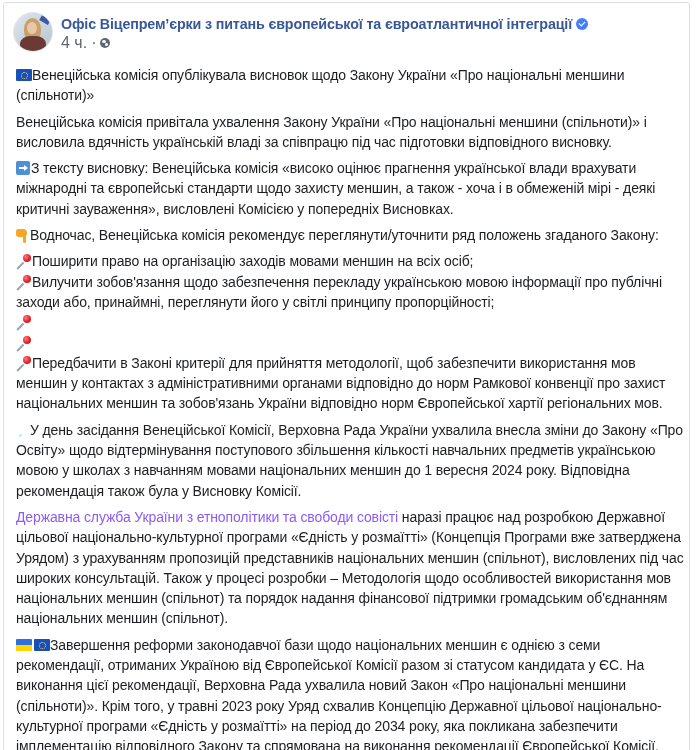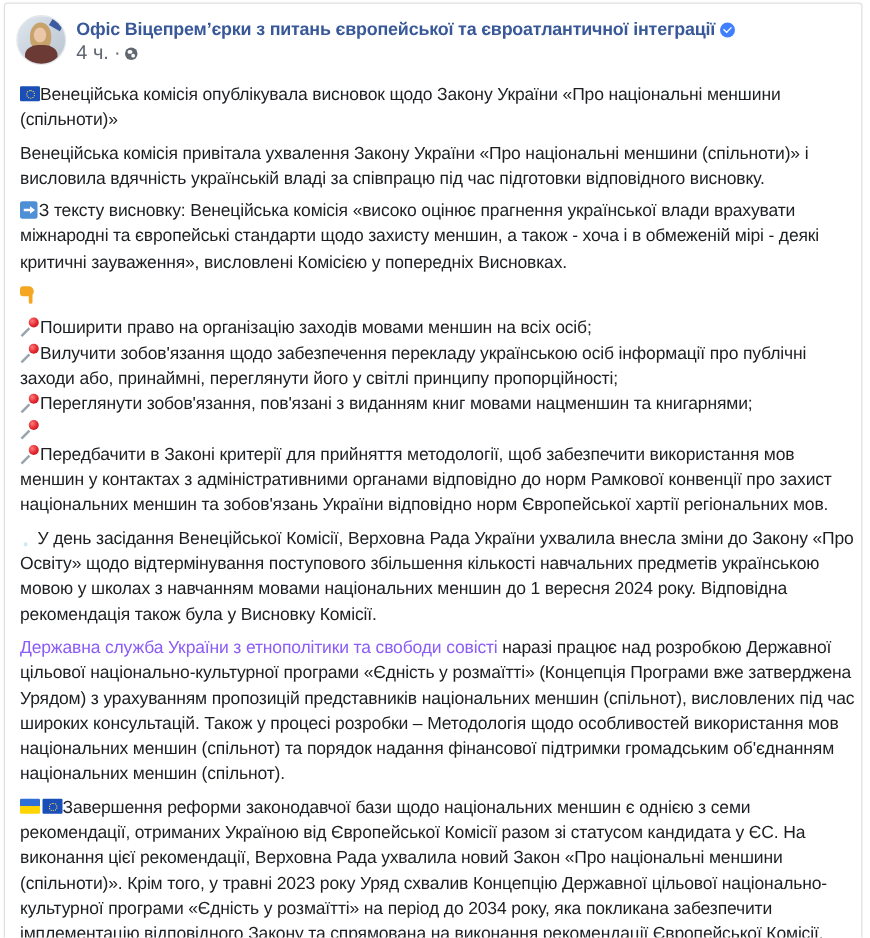--- a/index.html
+++ b/index.html
@@ -298,32 +298,32 @@
 
     <p>
       <span>Венеційська комісія привітала ухвалення Закону України «Про національні меншини (спільноти)» і висловила вдячність українській владі за співпрацю під час підготовки відповідного висновку.</span>
     </p>
 
     <p>
       <span class="emoji arrow-right"></span><span>З тексту висновку: Венеційська комісія «високо оцінює прагнення української влади врахувати міжнародні та європейські стандарти щодо захисту меншин, а також - хоча і в обмеженій мірі - деякі критичні зауваження», висловлені Комісією у попередніх Висновках.</span>
     </p>
 
     <p>
-      <span class="emoji hand-down"></span>
+      <span class="emoji hand-down"></span><span>Водночас, Венеційська комісія рекомендує переглянути/уточнити ряд положень згаданого Закону:</span>
     </p>
 
     <p>
       <span class="list-line">
         <span class="emoji pin"></span><span>Поширити право на організацію заходів мовами меншин на всіх осіб;</span>
       </span>
       <span class="list-line">
-        <span class="emoji pin"></span><span>Вилучити зобов'язання щодо забезпечення перекладу українською осіб інформації про публічні заходи або, принаймні, переглянути його у світлі принципу пропорційності;</span>
-      </span>
-      <span class="list-line">
-        <span class="emoji pin"></span><span>Переглянути зобов'язання, пов'язані з виданням книг мовами нацменшин та книгарнями;</span>
+        <span class="emoji pin"></span><span>Вилучити зобов'язання щодо забезпечення перекладу українською мовою інформації про публічні заходи або, принаймні, переглянути його у світлі принципу пропорційності;</span>
+      </span>
+      <span class="list-line">
+        <span class="emoji pin"></span>
       </span>
       <span class="list-line">
         <span class="emoji pin"></span>
       </span>
       <span class="list-line">
         <span class="emoji pin"></span><span>Передбачити в Законі критерії для прийняття методології, щоб забезпечити використання мов меншин у контактах з адміністративними органами відповідно до норм Рамкової конвенції про захист національних меншин та зобов'язань України відповідно норм Європейської хартії регіональних мов.</span>
       </span>
     </p>
 
     <p>

